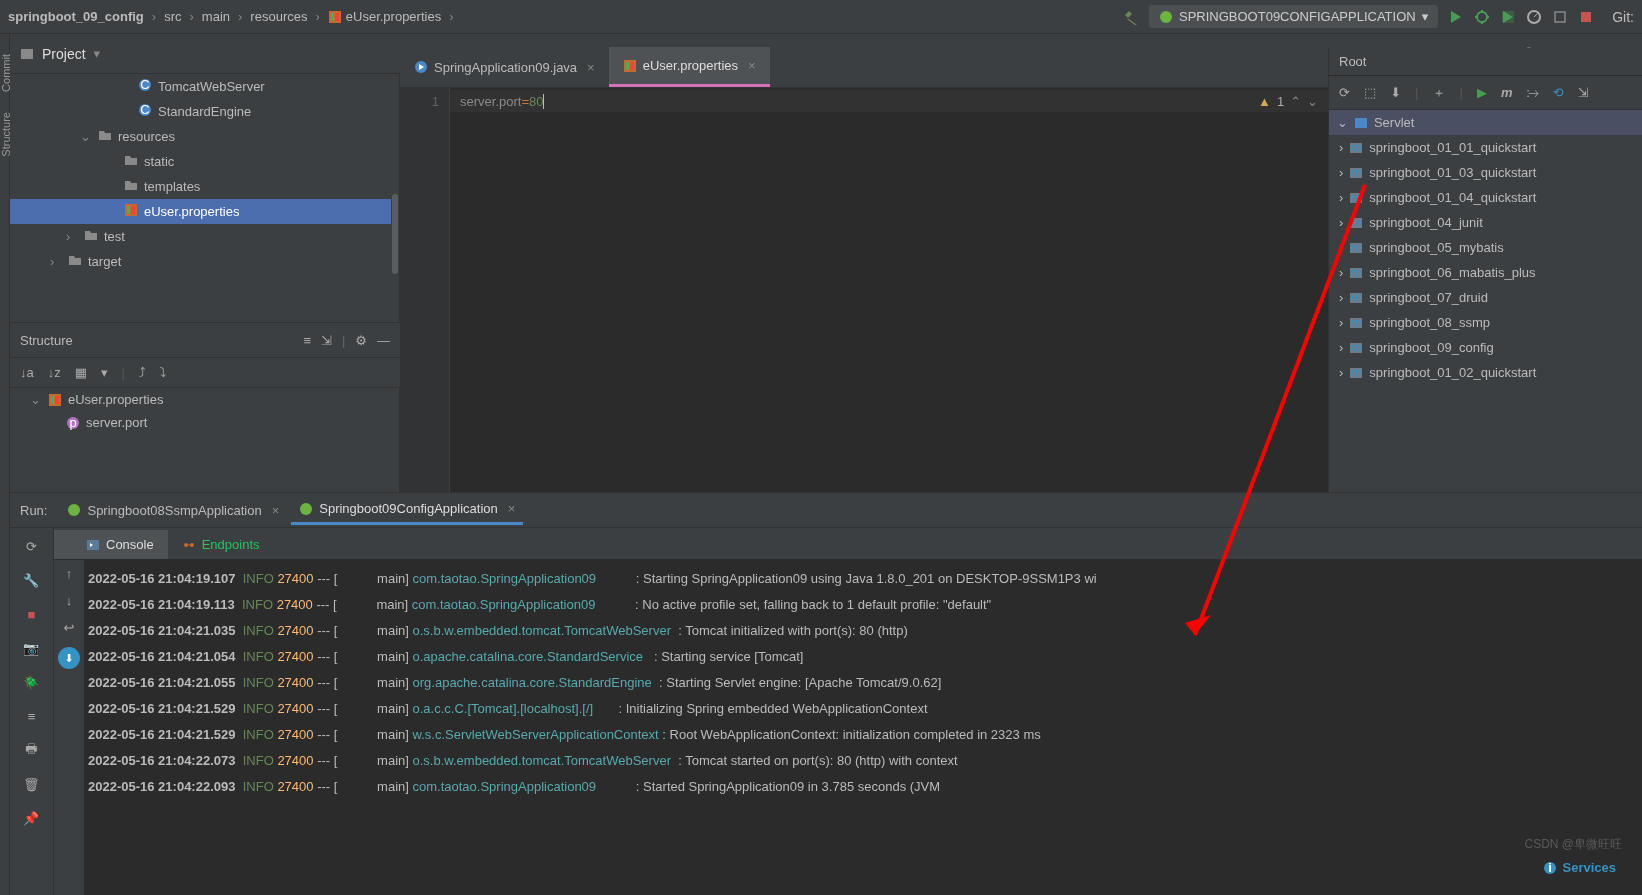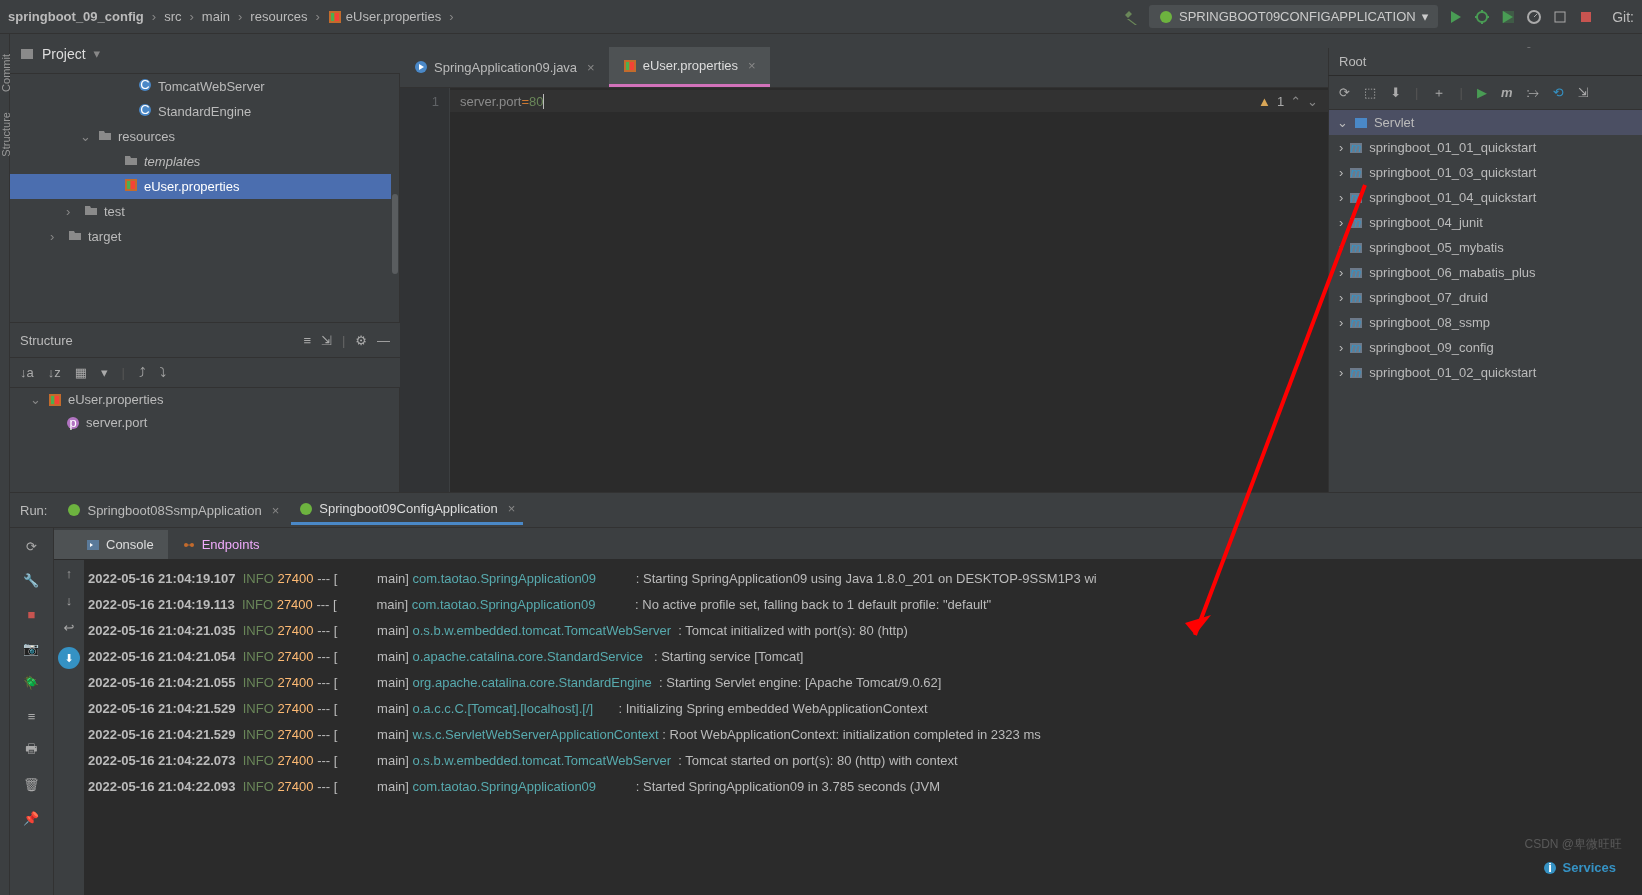--- a/index.html
+++ b/index.html
@@ -59,21 +59,21 @@
 .run-tab.active { border-bottom:3px solid #4a88c7; color:#ddd; }
 .run-tab .close { color:#888; margin-left:4px; }
 
 .run-sidebar { position:absolute; left:10px; top:528px; width:44px; bottom:0; background:#3c3f41; border-right:1px solid #323232; display:flex; flex-direction:column; align-items:center; gap:14px; padding-top:8px; }
 .run-sidebar .btn { width:22px; height:20px; color:#aaa; cursor:pointer; display:flex; align-items:center; justify-content:center; }
 .run-sidebar .btn.stop { color:#c75450; }
 .run-sidebar2 { position:absolute; left:54px; top:560px; width:30px; bottom:0; background:#3c3f41; display:flex; flex-direction:column; align-items:center; gap:12px; padding-top:6px; color:#aaa; }
 .run-sidebar2 .circ { width:22px; height:22px; border-radius:50%; background:#3592c4; color:#fff; display:flex; align-items:center; justify-content:center; font-size:11px; }
 
 .console-tabs { position:absolute; left:54px; top:528px; right:0; height:32px; background:#3c3f41; border-bottom:1px solid #2b2b2b; display:flex; align-items:flex-end; }
-.con-tab { padding:7px 14px; color:#f0abfc; display:flex; align-items:center; gap:6px; cursor:pointer; }
+.con-tab { padding:7px 14px; color:#22c55e; display:flex; align-items:center; gap:6px; cursor:pointer; }
 .con-tab.active { background:#4e5254; color:#ddd;padding-left:32px; }
 
 .console { position:absolute; left:84px; top:560px; right:0; bottom:0; background:#2b2b2b; font-family:"Consolas","Monaco",monospace; font-size:13px; line-height:26px; padding:6px 4px; overflow:hidden; white-space:pre; }
 .console .ts { color:#bbb;font-weight:bold; }
 .console .info { color:#6a8759; }
 .console .pid { color:#fdba74; }
 .console .dash { color:#bbb; }
 .console .thr { color:#bbb; }
 .console .cls { color:#57aaae; }
 .console .msg { color:#bbb; }
@@ -185,21 +185,28 @@
         </svg></span>
       <span>StandardEngine</span>
     </div>
     <div class="tree-item" style="padding-left: 70px;">
       <span class="chev">⌄</span>
       <span><svg class="ico" viewBox="0 0 14 14">
           <path class="icon-folder" d="M1 3h5l1 2h6v7H1z"></path>
         </svg></span>
       <span>resources</span>
     </div>
-    <div class="tree-item" style="padding-left: 96px; font-style: italic;">
+    <div class="tree-item" style="padding-left: 96px;">
+      <span class="chev"></span>
+      <span><svg class="ico" viewBox="0 0 14 14">
+          <path class="icon-folder" d="M1 3h5l1 2h6v7H1z"></path>
+        </svg></span>
+      <span>static</span>
+    </div>
+    <div class="tree-item" style="padding-left: 96px;">
       <span class="chev"></span>
       <span><svg class="ico" viewBox="0 0 14 14">
           <path class="icon-folder" d="M1 3h5l1 2h6v7H1z"></path>
         </svg></span>
       <span>templates</span>
     </div>
     <div class="tree-item selected" style="padding-left: 96px;">
       <span class="chev"></span>
       <span><svg class="ico" viewBox="0 0 14 14">
           <rect x="1" y="1" width="12" height="12" fill="#c36b2c"></rect>

